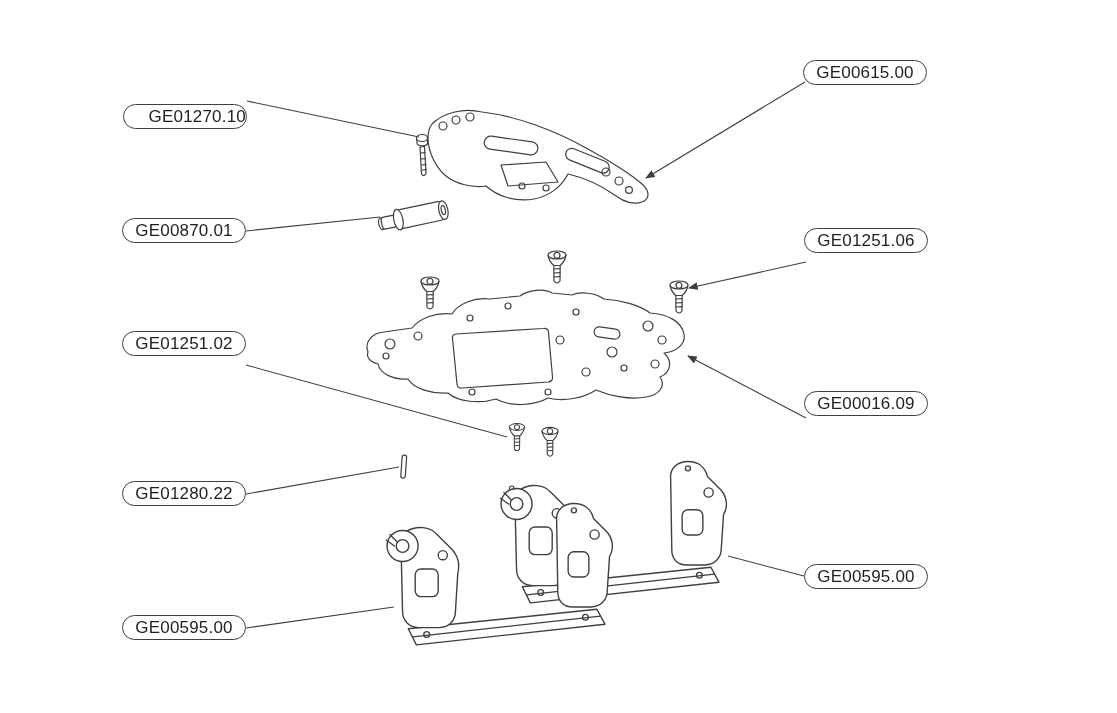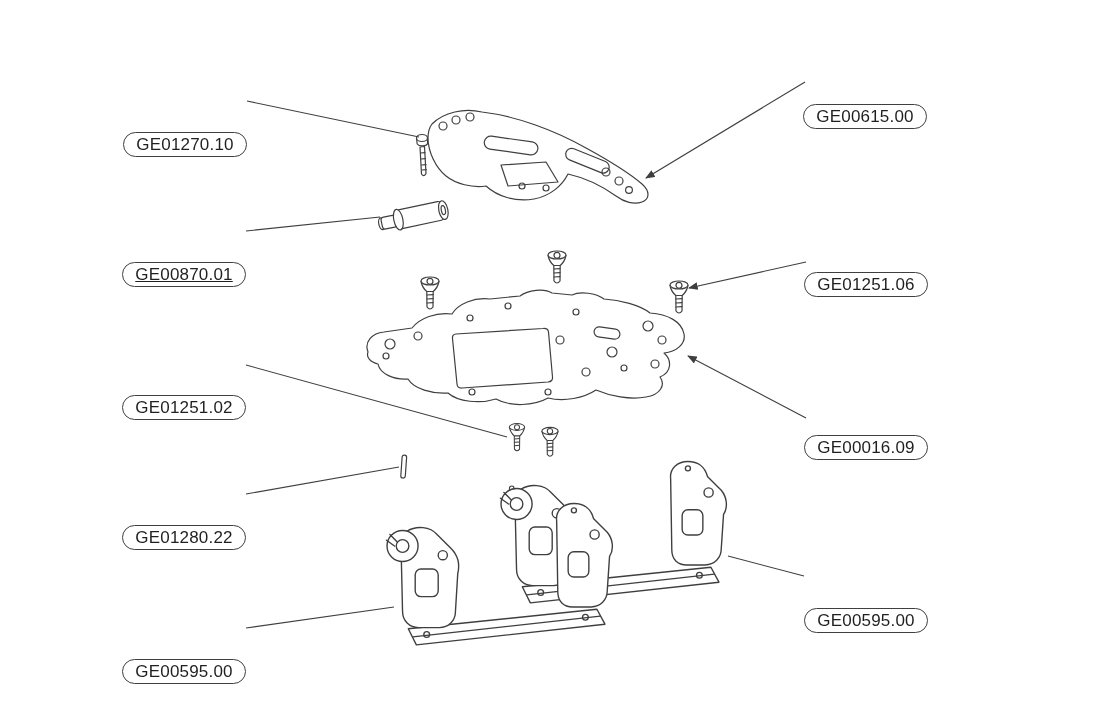--- a/index.html
+++ b/index.html
@@ -30,21 +30,20 @@
     height: 23px;
     line-height: 23px;
     text-align: center;
     border: 1.6px solid var(--line, #3f3f3f);
     border-radius: 20px;
     background: #ffffff;
     color: var(--text, #1f1f1f);
     font-size: 17px;
     letter-spacing: 0.2px;
     white-space: nowrap;
-    margin-top: 44px;
   }
 </style>
 </head>
 <body>
 
 <div id="canvas">
 
   <svg class="diagram-svg" width="1117" height="713" viewBox="0 0 1117 713">
     <defs>
       <marker id="arrow" viewBox="0 0 10 8" refX="9" refY="4" markerWidth="9" markerHeight="7" orient="auto">
@@ -200,23 +199,23 @@
       <line class="leader" x1="246" y1="231" x2="380" y2="217"></line>
       <line class="leader" x1="806" y1="262" x2="689" y2="288" marker-end="url(#arrow)"></line>
       <line class="leader" x1="246" y1="365" x2="507" y2="437"></line>
       <line class="leader" x1="806" y1="418" x2="688" y2="356" marker-end="url(#arrow)"></line>
       <line class="leader" x1="246" y1="494" x2="399" y2="467"></line>
       <line class="leader" x1="804" y1="576" x2="728" y2="556"></line>
       <line class="leader" x1="246" y1="628" x2="394" y2="607"></line>
     </g>
   </svg>
 
-  <div class="callout" style="left:123px; top:88px;">GE01270.10</div>
+  <div class="callout" style="left:123px; top:104px;text-align:right;">GE01270.10</div>
   <div class="callout" style="left:803px; top:60px;">GE00615.00</div>
-  <div class="callout" style="left:122px; top:218px;text-decoration:underline;">GE00870.01</div>
+  <div class="callout" style="left:122px; top:218px;">GE00870.01</div>
   <div class="callout" style="left:804px; top:228px;">GE01251.06</div>
-  <div class="callout" style="left:122px; top:351px;">GE01251.02</div>
+  <div class="callout" style="left:122px; top:331px;">GE01251.02</div>
   <div class="callout" style="left:804px; top:391px;">GE00016.09</div>
   <div class="callout" style="left:122px; top:481px;">GE01280.22</div>
   <div class="callout" style="left:804px; top:564px;">GE00595.00</div>
   <div class="callout" style="left:122px; top:615px;">GE00595.00</div>
 
 </div>
 
 </body></html>

